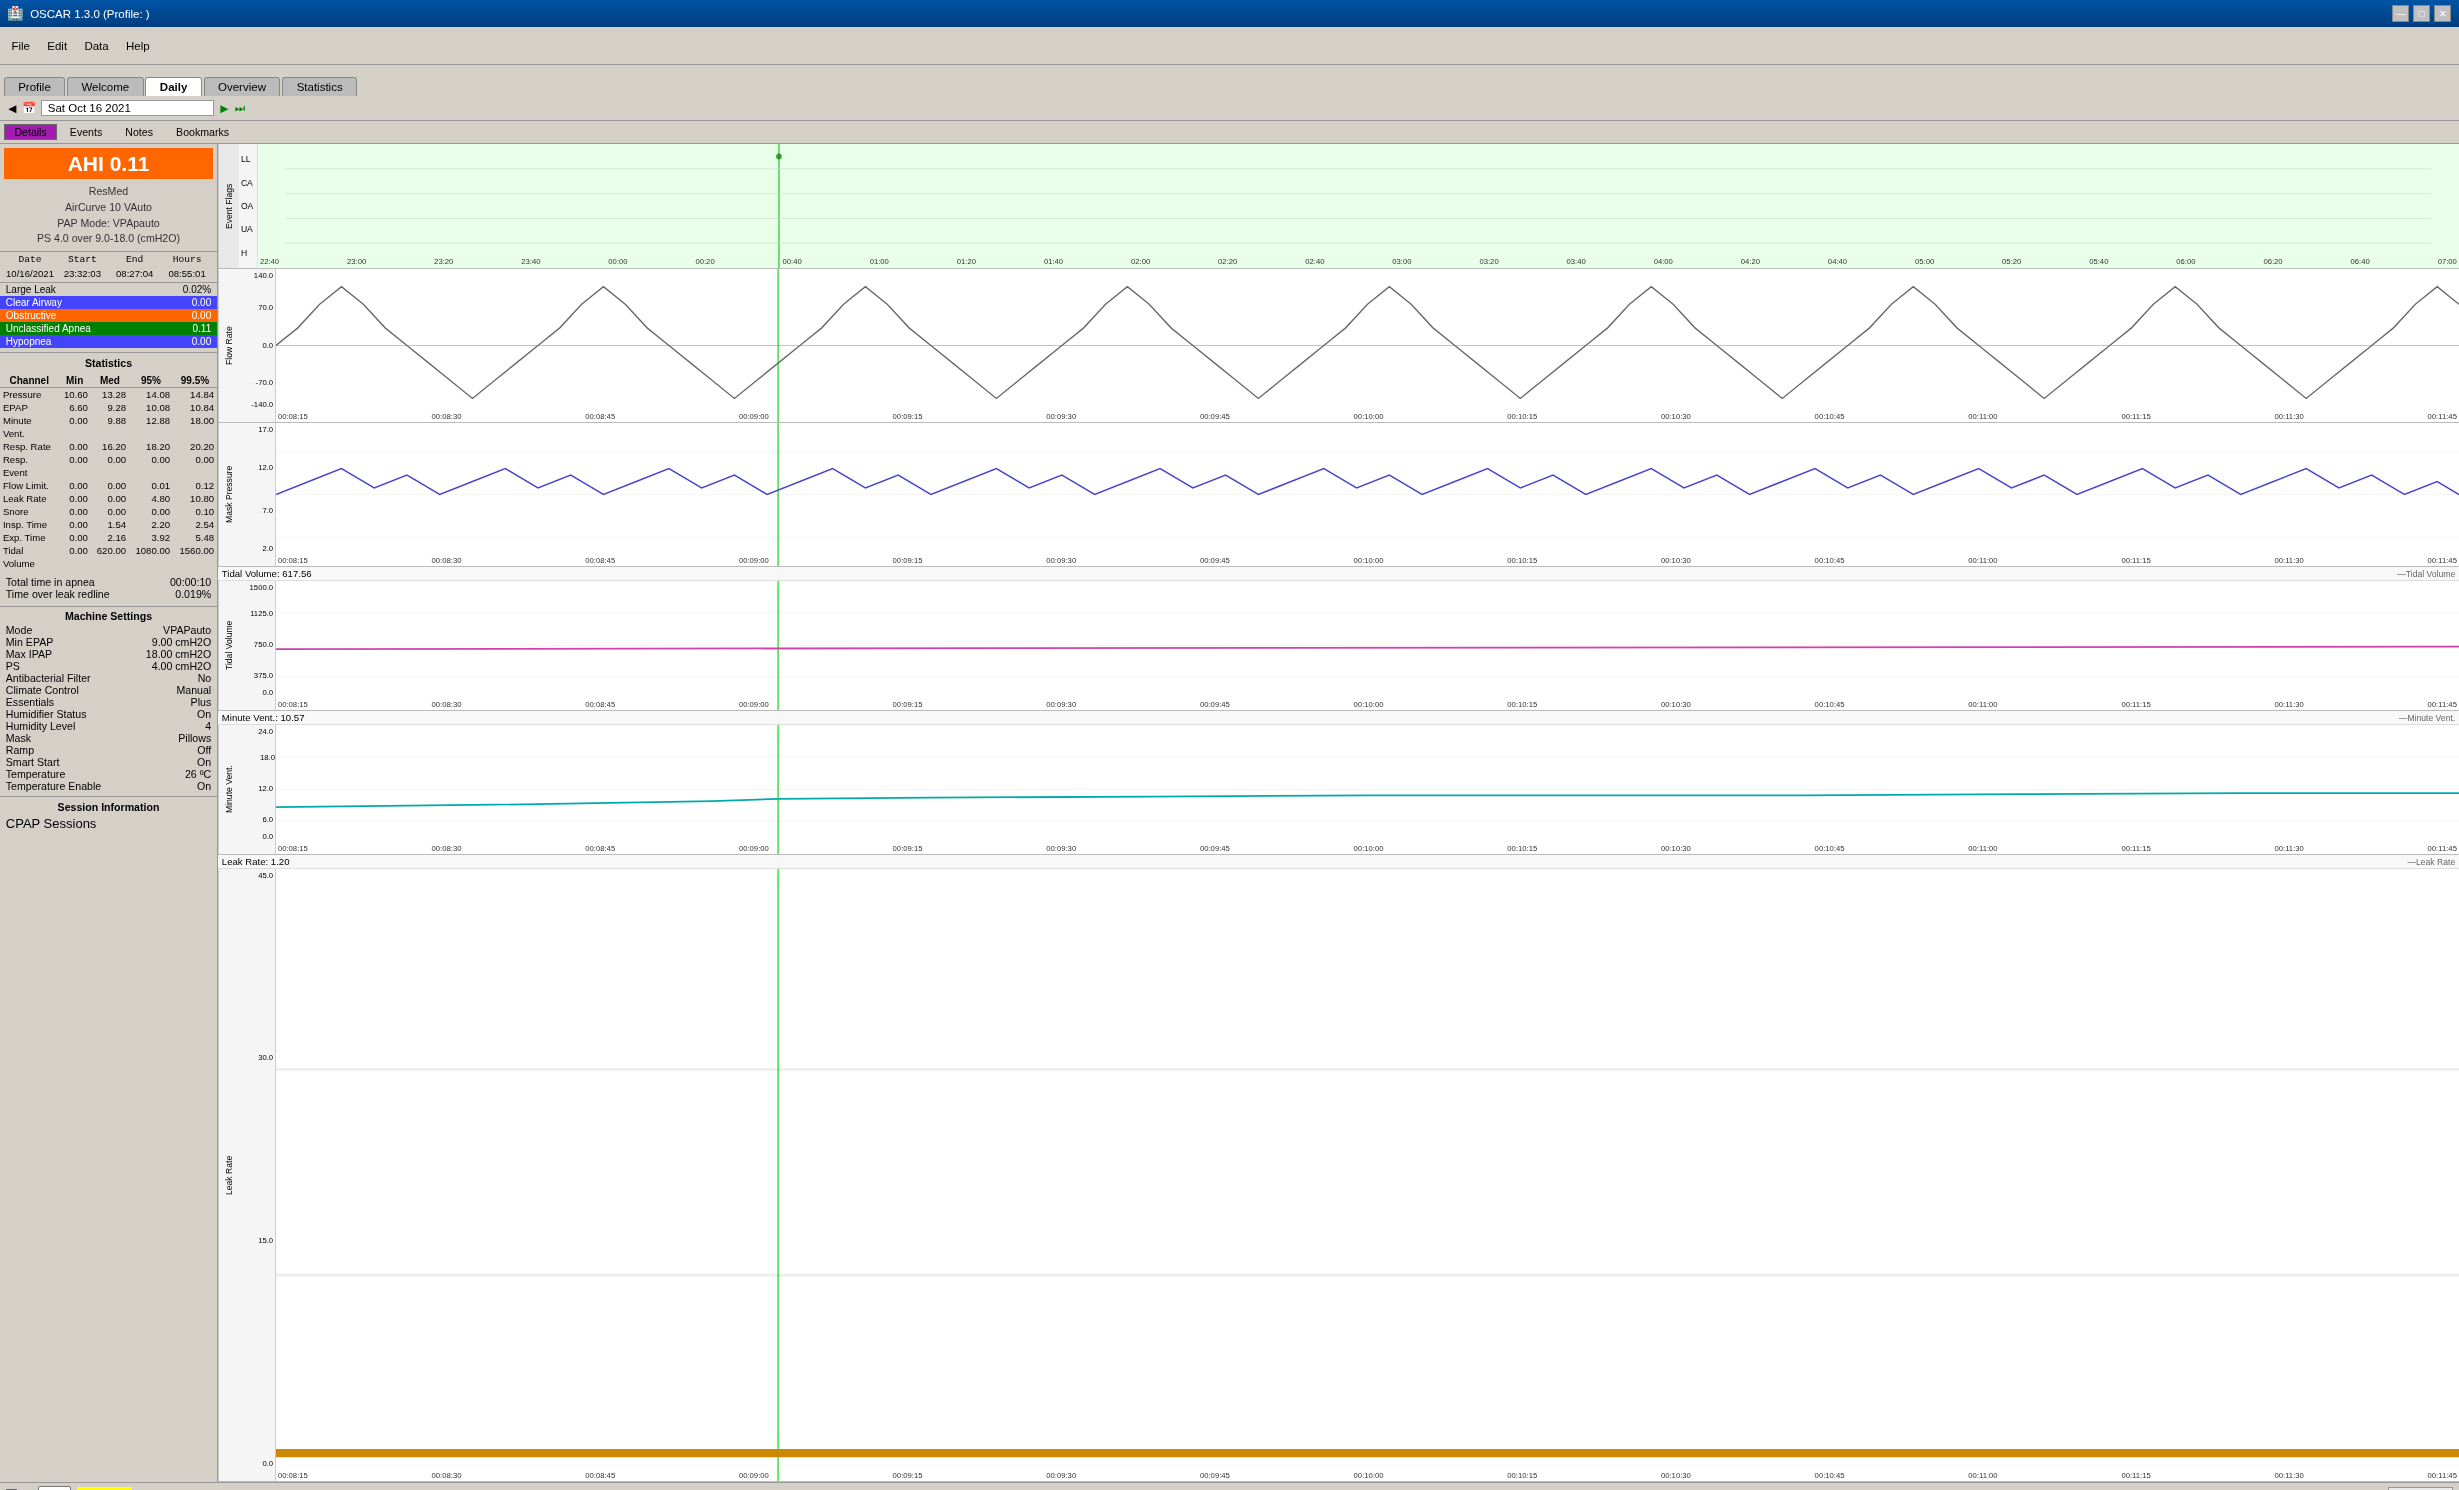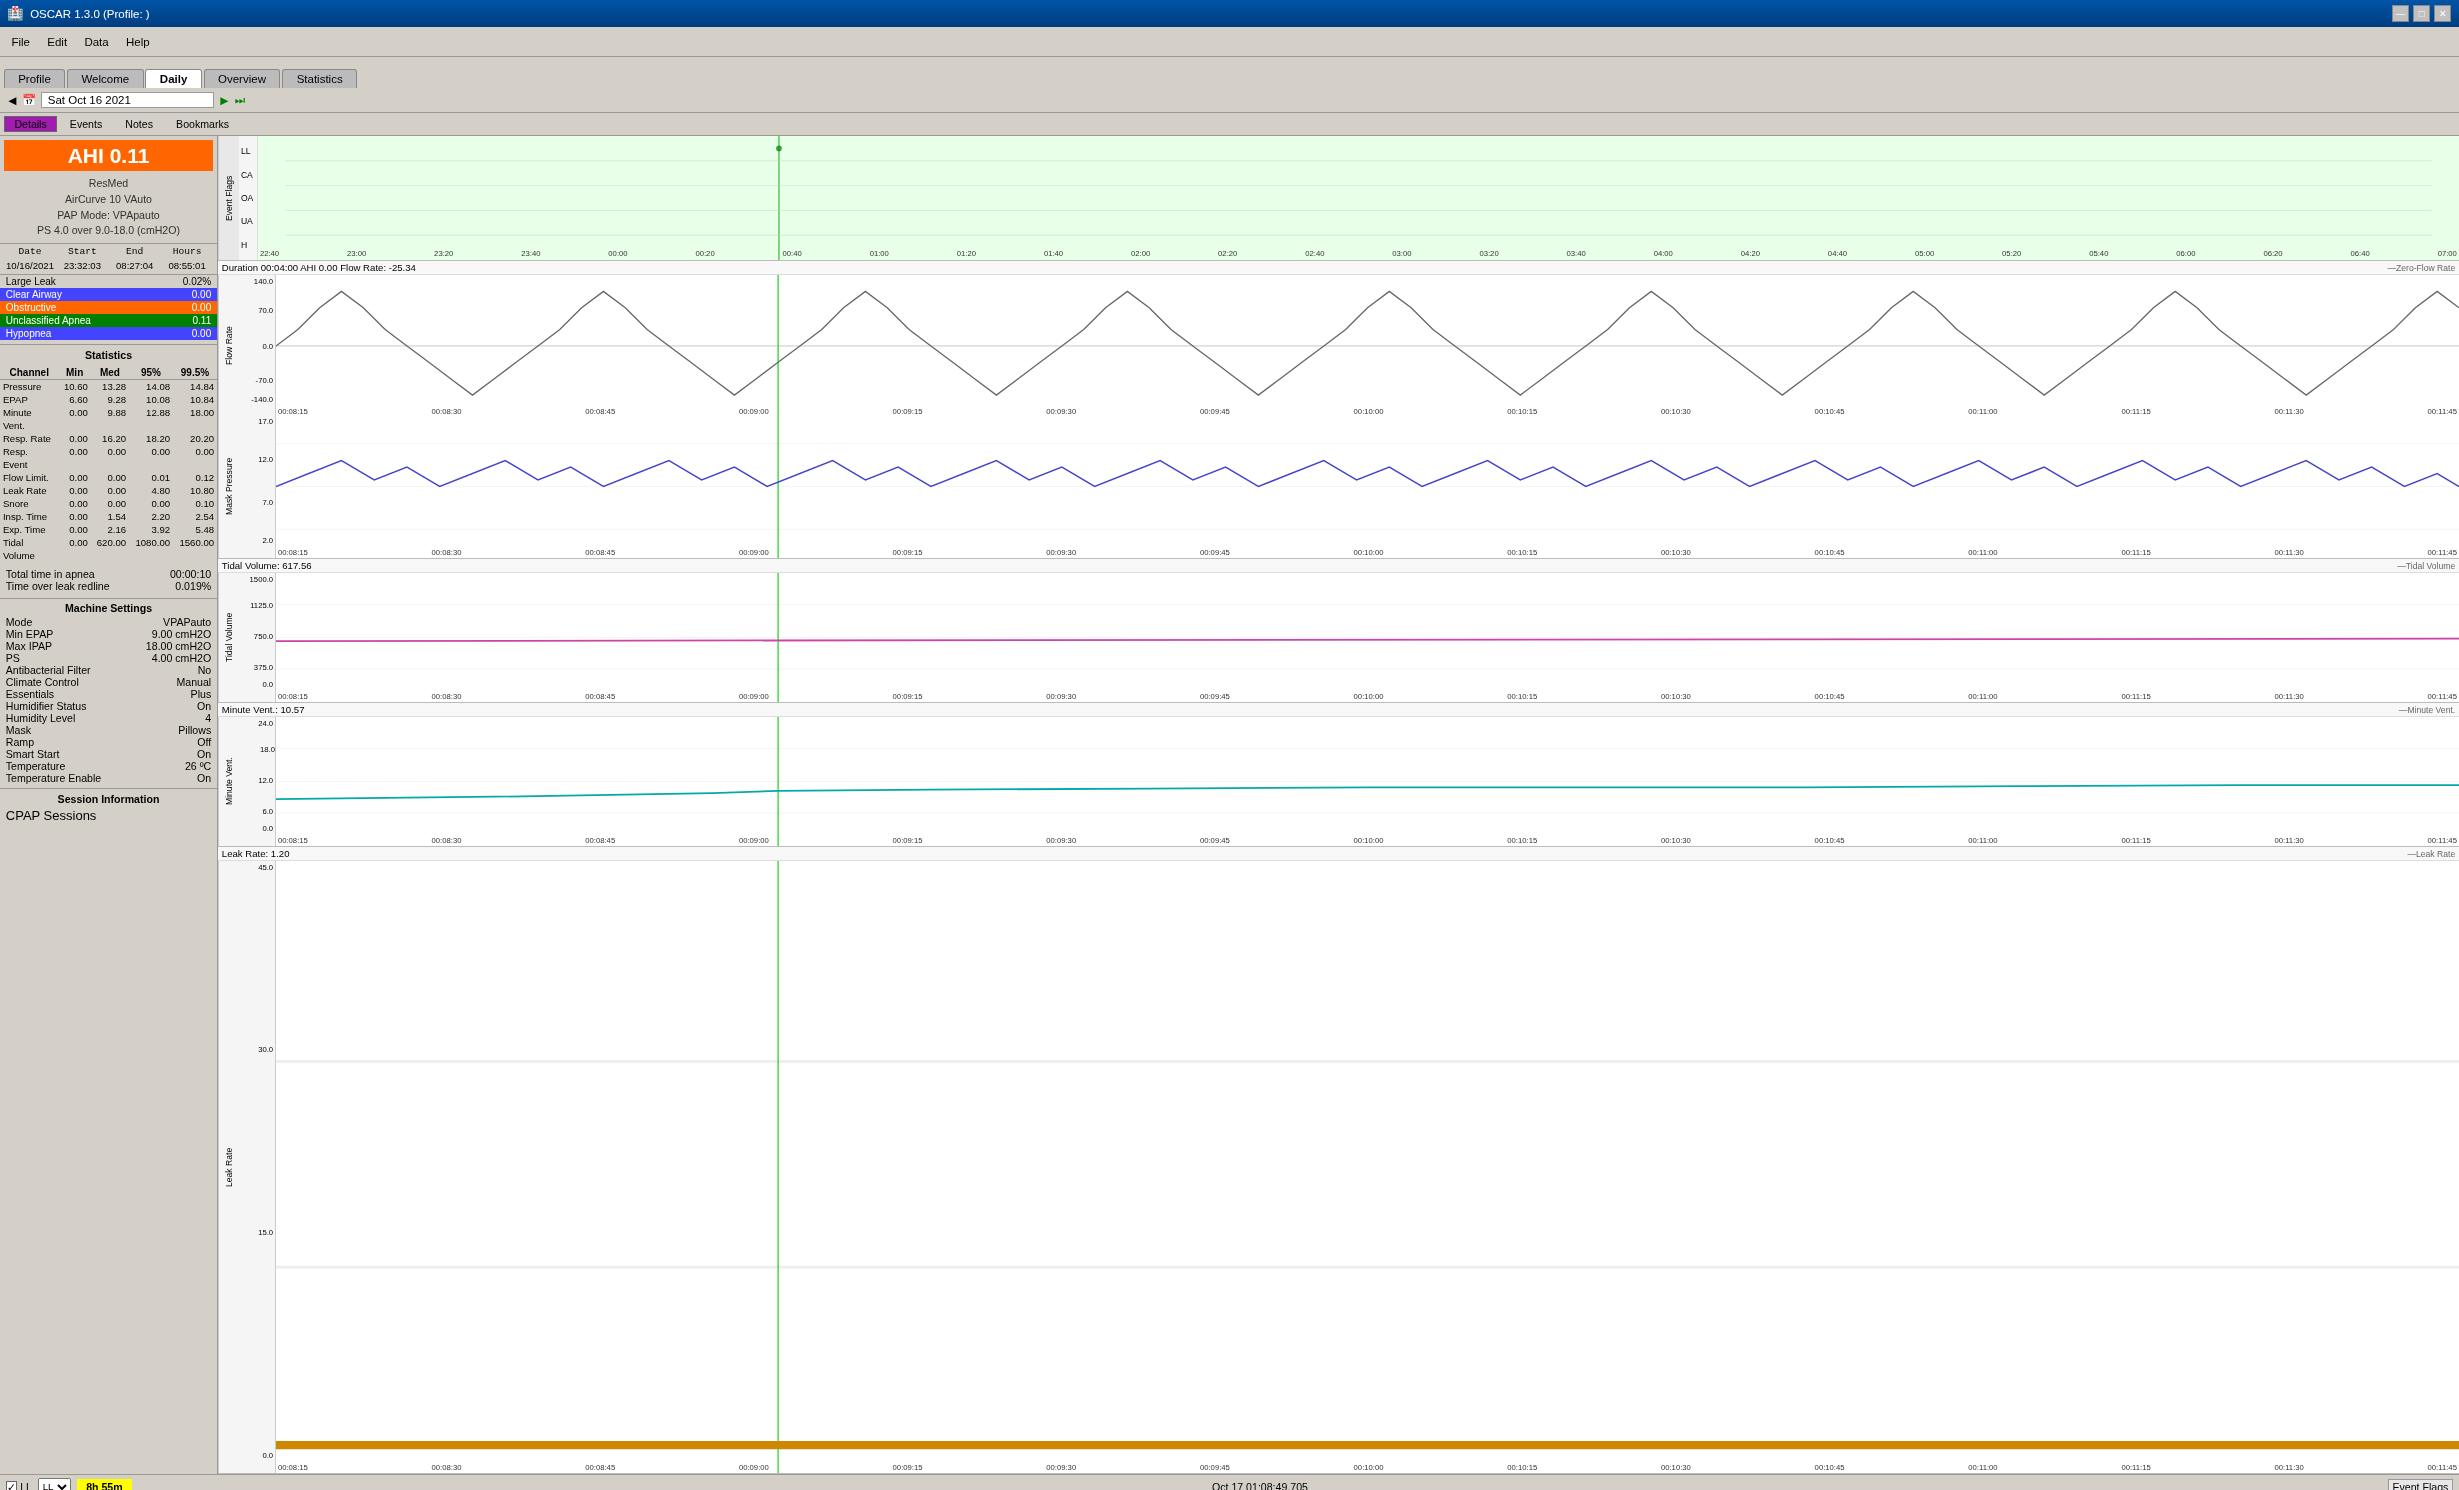--- a/index.html
+++ b/index.html
@@ -16,21 +16,21 @@
       padding: 0 7.7px;
     }
     .title-bar-left { display: flex; align-items: center; gap: 5.8px; font-size: 11.5px; }
     .title-bar-controls { display: flex; gap: 3.8px; }
     .title-btn { width: 17.3px; height: 17.3px; background: #c0c0c0; border: 1px solid #888; display: flex; align-items: center; justify-content: center; font-size: 9.6px; cursor: pointer; }
 
     
     .menu-bar {
       background: #d4d0c8;
       border-bottom: 1px solid #999;
-      height: 30px;
+      height: 38px;
       display: flex;
       align-items: center;
       padding: 0 3.8px;
       gap: 1.9px;
     }
     .menu-item { padding: 1.9px 7.7px; font-size: 11.5px; cursor: pointer; }
 
     
     .tab-bar {
       background: #d4d0c8;
@@ -539,24 +539,20 @@
             <span>05:40</span>
             <span>06:00</span>
             <span>06:20</span>
             <span>06:40</span>
             <span>07:00</span>
         </div>
       </div>
     </div>
 
     <div style="height:154px; border-bottom:1px solid #bbb; display:flex; flex-direction:column;">
-      <div class="header-row">
-        <span>Duration 00:04:00 AHI 0.00 Flow Rate: -25.34</span>
-        <span class="right-legend">—Zero-Flow Rate</span>
-      </div>
       <div style="flex:1; display:flex;">
         <div style="width:21px; background:#f5f5f5; border-right:1px solid #ccc; writing-mode:vertical-rl; transform:rotate(180deg); font-size:8.6px; display:flex; align-items:center; justify-content:center;">Flow Rate</div>
         <div style="width:37px; background:#f5f5f5; border-right:1px solid #ccc; position:relative; font-size:7.7px;">
           <div style="position:absolute; top:1.9px; right:1.9px;">140.0</div>
           <div style="position:absolute; top:22%; right:1.9px;">70.0</div>
           <div style="position:absolute; top:47%; right:1.9px;">0.0</div>
           <div style="position:absolute; top:71%; right:1.9px;">-70.0</div>
           <div style="position:absolute; bottom:13.4px; right:1.9px;">-140.0</div>
         </div>
         <div style="flex:1; position:relative; overflow:hidden; background:white;">

